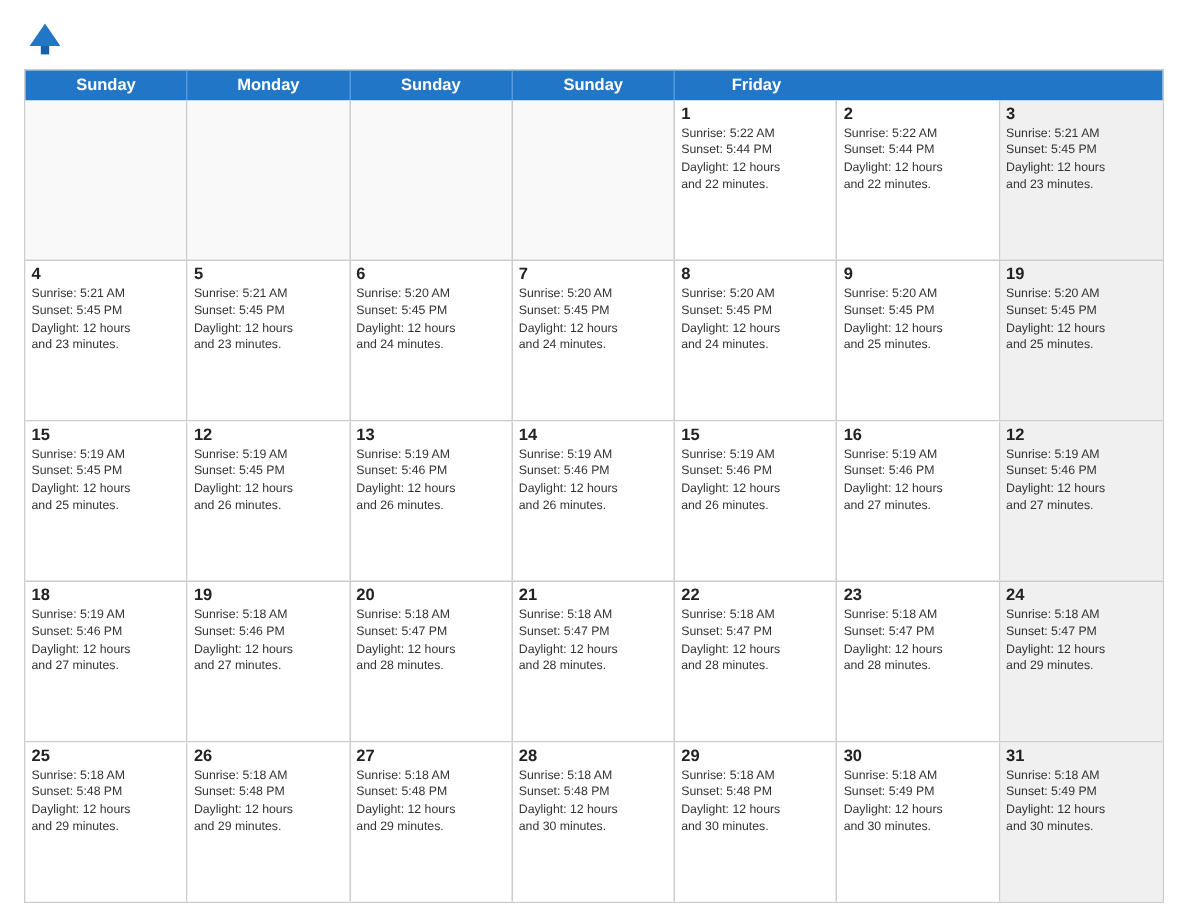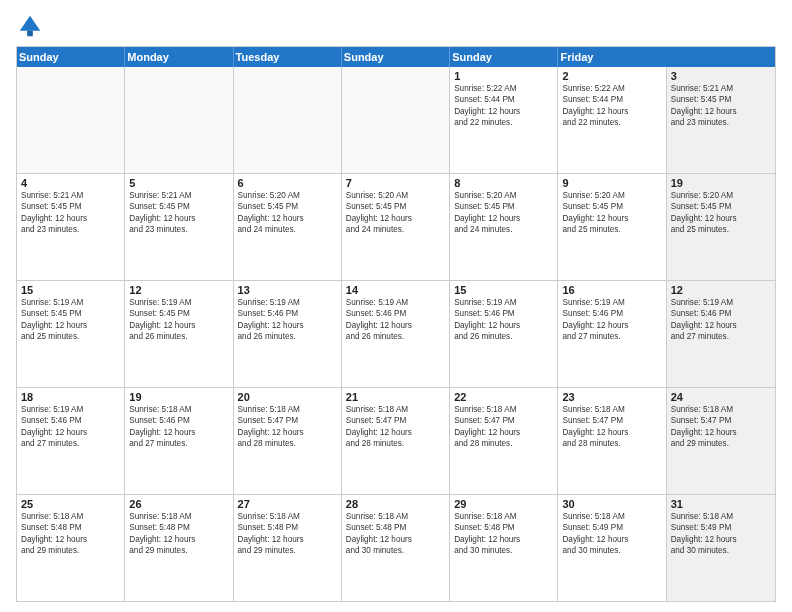--- a/index.html
+++ b/index.html
@@ -69,21 +69,21 @@
     }
     .cal-header {
       display: grid;
       grid-template-columns: repeat(7, 1fr);
       background: #2176c7;
     }
     .cal-header-cell {
       color: #fff;
       font-size: 11px;
       font-weight: bold;
-      text-align: left;
+      text-align: center;
       padding: 4px 2px;
       border-right: 1px solid #5599d8;
     }
     .cal-header-cell:last-child { border-right: none; }
     .cal-body {
       flex: 1;
       display: flex;
       flex-direction: column;
     }
     .cal-row {
@@ -136,21 +136,20 @@
     <div class="title-block">
       <h1></h1>
       <h2></h2>
     </div>
   </div>
 
   <div class="calendar">
     <div class="cal-header">
     <div class="cal-header-cell">Sunday</div>
         <div class="cal-header-cell">Monday</div>
-        <div class="cal-header-cell">Tuesday</div>
         <div class="cal-header-cell">Sunday</div>
         <div class="cal-header-cell">Sunday</div>
         <div class="cal-header-cell">Friday</div>
       </div>
     <div class="cal-body">
     <div class="cal-row">
           <div class="cal-cell empty"></div>
           <div class="cal-cell empty"></div>
           <div class="cal-cell empty"></div>
           <div class="cal-cell empty"></div>

